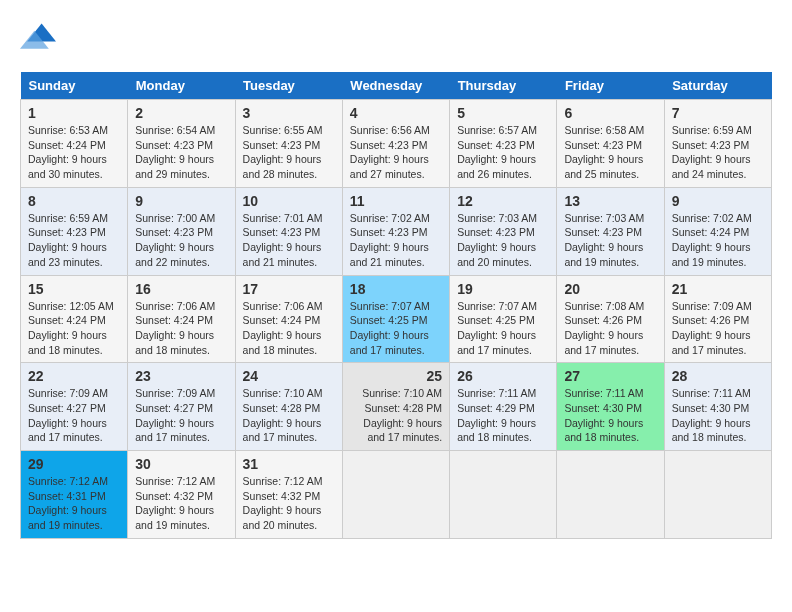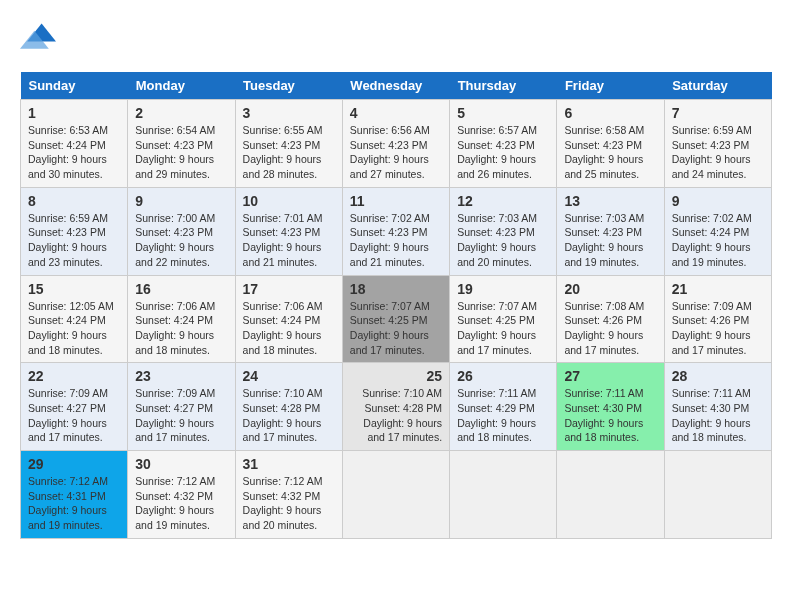--- a/index.html
+++ b/index.html
@@ -239,21 +239,21 @@
 Daylight: 9 hours
 and 18 minutes.</div>
         </td>
         <td style="background: rgb(245, 245, 245);">
           <span class="day-num">17</span>
           <div class="day-info" style="white-space: pre-line;">Sunrise: 7:06 AM
 Sunset: 4:24 PM
 Daylight: 9 hours
 and 18 minutes.</div>
         </td>
-        <td style="background: #a3a3a3; margin-top: 27px;">
+        <td style="background: #7dd3fc; margin-top: 27px;">
           <span class="day-num">18</span>
           <div class="day-info" style="white-space: pre-line;">Sunrise: 7:07 AM
 Sunset: 4:25 PM
 Daylight: 9 hours
 and 17 minutes.</div>
         </td>
         <td style="background: rgb(245, 245, 245);">
           <span class="day-num">19</span>
           <div class="day-info" style="white-space: pre-line;">Sunrise: 7:07 AM
 Sunset: 4:25 PM

